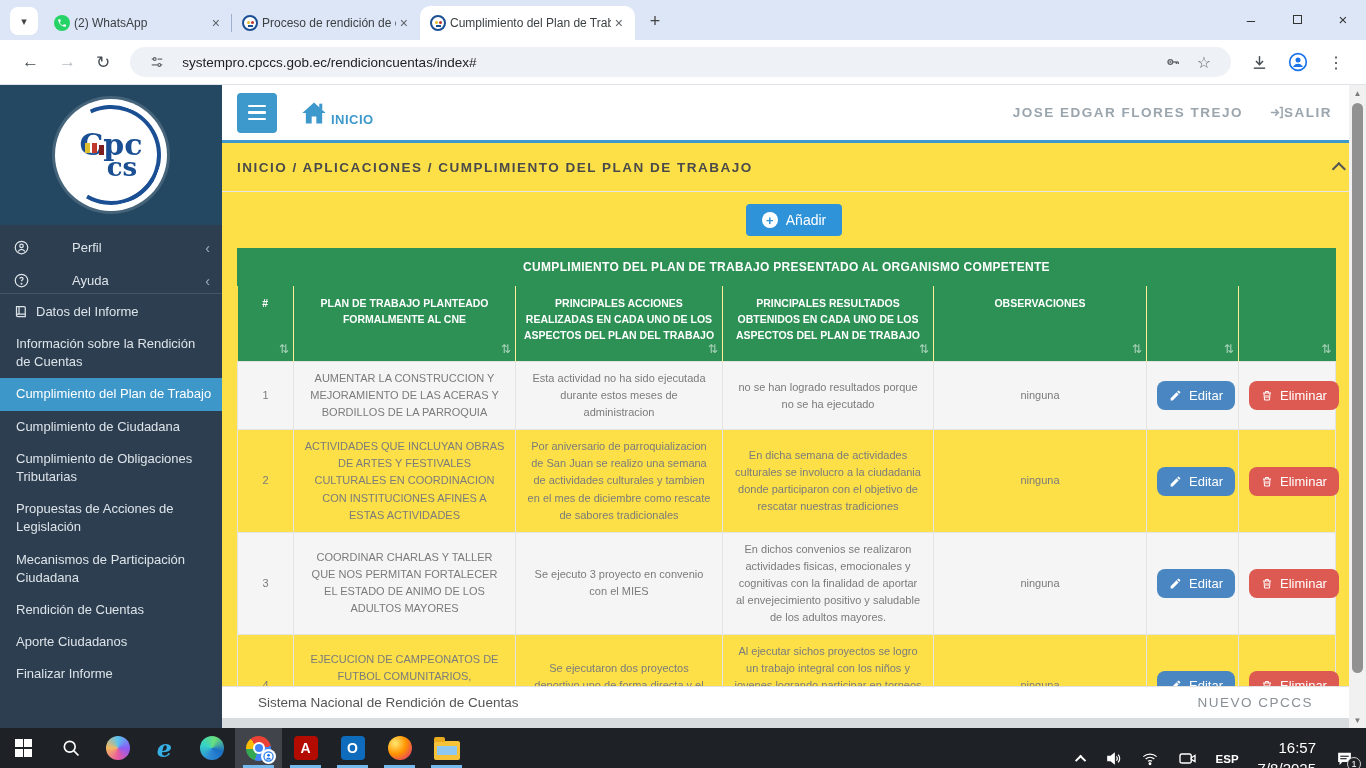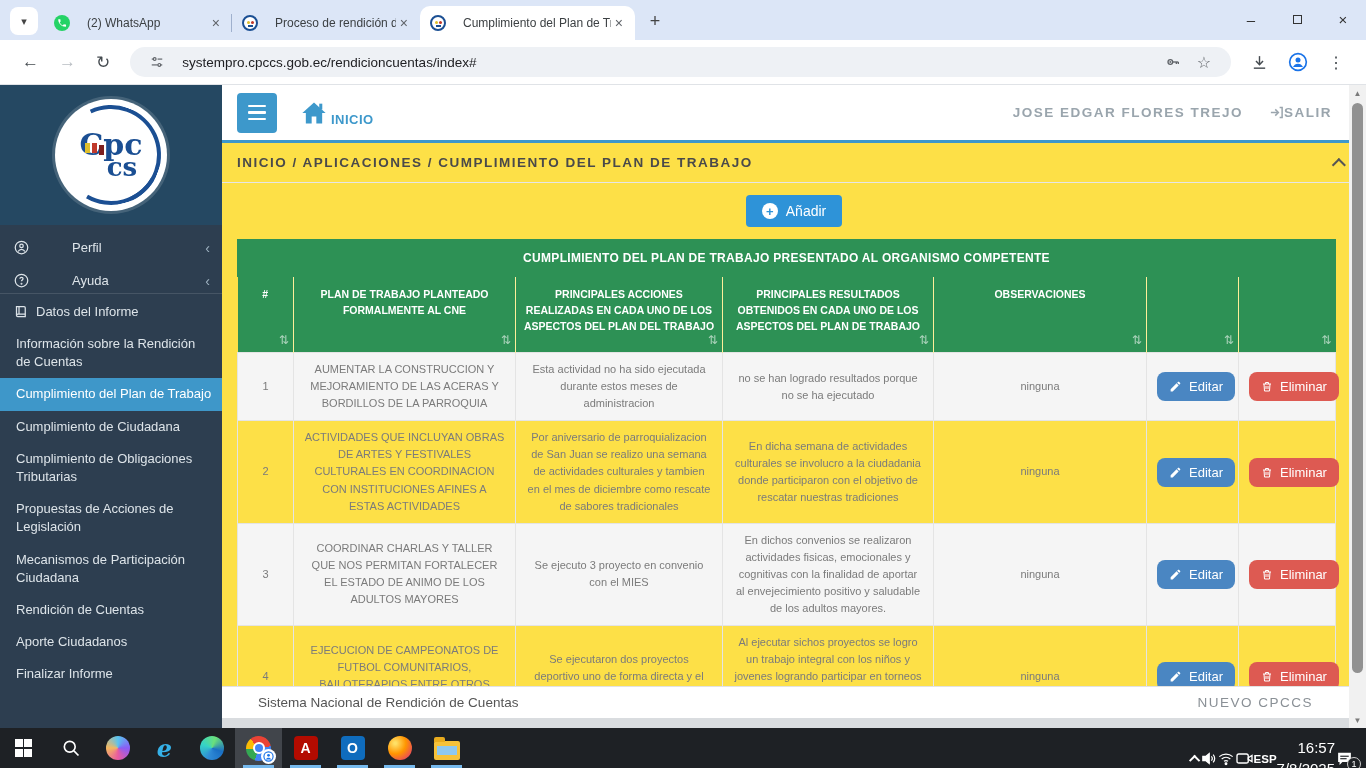--- a/index.html
+++ b/index.html
@@ -6,21 +6,21 @@
   html,body { width:1366px; height:768px; overflow:hidden; }
   body { font-family:"Liberation Sans", sans-serif; }
   .screen { position:relative; width:1366px; height:768px; background:#fff; overflow:hidden; }
 
   
   .tabbar { position:absolute; top:0; left:0; width:1366px; height:40px; background:#dce6f7; display:flex; align-items:flex-end; }
   .tabsearch { width:28px; height:28px; margin:0 6px 5px 10px; background:#fff; border-radius:8px; display:flex; align-items:center; justify-content:center; color:#444; font-size:11px; }
   .tab { display:flex; align-items:center; height:34px; width:188px; padding:0 8px 0 10px; color:#222; font-size:12px; position:relative; }
   .tab .sep { position:absolute; right:0; top:8px; height:18px; width:1px; background:#9fb0cd; }
   .tab.active { background:#fff; border-radius:10px 10px 0 0; width:215px; }
-  .tab-title { flex:1; white-space:nowrap; overflow:hidden; margin-left:17px; color:#3c4043; }
+  .tab-title { flex:1; white-space:nowrap; overflow:hidden; margin-left:4px; color:#3c4043; }
   .tab-close { color:#5f6368; font-size:14px; padding:0 4px; }
   .fav { width:16px; height:16px; flex:0 0 16px; border-radius:50%; position:relative; }
   .fav-wa { background:#25d366; display:flex; align-items:center; justify-content:center; }
   .fav-cp { background:#fff; border:2px solid #1b4f93; }
   .fav-cp::before { content:""; position:absolute; left:3px; top:4px; width:3px; height:3px; background:#e0bf2c; border-radius:50%; box-shadow:4px 0 0 #c0392b; }
   .fav-cp::after { content:""; position:absolute; left:4px; bottom:2px; width:5px; height:2px; background:#1b4f93; }
   .newtab { width:28px; height:28px; margin:0 0 5px 6px; display:flex; align-items:center; justify-content:center; font-size:18px; color:#444; }
   .wincontrols { position:absolute; right:0; top:0; height:38px; display:flex; }
   .winbtn { width:46px; height:38px; display:flex; align-items:center; justify-content:center; color:#333; font-size:15px; }
   .restore-glyph { width:9px; height:9px; border:1px solid #333; position:relative; background:#dce6f7; }
@@ -56,21 +56,21 @@
 
   .main { position:absolute; left:222px; top:0; width:1144px; height:643px; background:#fde047; }
   .appbar { height:55px; display:flex; align-items:center; padding:0 34px 0 15px; background:#fff; }
   .hamburger { width:40px; height:40px; background:#3d98cb; border-radius:4px; display:flex; flex-direction:column; align-items:center; justify-content:center; gap:4px; }
   .hamburger span { display:block; width:18px; height:2.5px; background:#fff; border-radius:1px; }
   .home-wrap { display:flex; align-items:flex-end; margin-left:22px; color:#3d98cb; }
   .home-label { font-size:13px; font-weight:bold; letter-spacing:.5px; margin-left:2px; }
   .appbar-right { margin-left:auto; display:flex; align-items:center; color:#9aa5ad; font-weight:bold; letter-spacing:1.5px; font-size:13.5px; }
   .salir { display:flex; align-items:center; margin-left:26px; }
   .blueline { height:3px; background:#3d98cb; }
-  .crumbbar { height:40px; display:flex; align-items:center; padding:0 20px 0 15px; border-bottom:1px solid #e6e6e6; }
+  .crumbbar { height:49px; display:flex; align-items:center; padding:0 20px 0 15px; border-bottom:1px solid #e6e6e6; }
   .crumb-text { font-size:13.5px; font-weight:bold; color:#4a4a4a; letter-spacing:1.5px; }
   .crumb-collapse { margin-left:auto; width:10px; height:10px; border-left:2px solid #555; border-top:2px solid #555; transform:rotate(45deg) translateY(3px); }
 
   .add-row { height:56px; display:flex; align-items:center; justify-content:center; }
   .btn-add { display:inline-flex; align-items:center; gap:8px; background:#2e93d8; color:#fff; border:none; border-radius:4px; padding:8px 16px; font-size:14px; font-family:inherit; }
   .plus-circle { width:16px; height:16px; border-radius:50%; background:#fff; color:#2e93d8; display:flex; align-items:center; justify-content:center; font-size:13px; font-weight:bold; line-height:1; }
 
   table.ptable { border-collapse:collapse; table-layout:fixed; width:1098px; margin-left:15px; }
   .ptable caption { background:#2d9155; color:#fff; font-weight:bold; font-size:12px; letter-spacing:.3px; padding:12px 20px; caption-side:top; }
   .ptable thead th { background:#2d9155; color:#fff; font-size:10.5px; font-weight:bold; text-align:center; vertical-align:top; padding:10px 6px 18px; border-left:1px solid rgba(255,255,255,.45); position:relative; line-height:1.5; }
@@ -107,21 +107,21 @@
   .chrome-ico { position:relative; width:25px; height:25px; border-radius:50%; background:conic-gradient(from -40deg,#ea4335 0 33%,#4285f4 33% 66%,#34a853 66% 85%,#fbbc05 85% 100%); }
   .chrome-ico::before { content:""; position:absolute; inset:6.5px; background:#fff; border-radius:50%; }
   .chrome-ico::after { content:""; position:absolute; inset:8.5px; background:#4285f4; border-radius:50%; }
   .chrome-badge { position:absolute; right:-5px; bottom:-3px; width:15px; height:15px; background:#fff; border-radius:50%; display:flex; align-items:center; justify-content:center; }
   .acrobat { width:24px; height:24px; border-radius:4px; background:#b30b00; color:#fff; display:flex; align-items:center; justify-content:center; font-weight:bold; font-size:14px; }
   .outlook { width:24px; height:24px; border-radius:4px; background:#0f6cbd; color:#fff; display:flex; align-items:center; justify-content:center; font-weight:bold; font-size:14px; }
   .firefox { background:radial-gradient(circle at 30% 30%,#ffe066 5%,#ff9500 45%,#e3386f 90%); }
   .folder { position:relative; width:26px; height:19px; background:#f6c23a; border-radius:2px; margin-top:4px; }
   .folder::before { content:""; position:absolute; top:-4px; left:0; width:11px; height:5px; background:#e8ab1e; border-radius:2px 2px 0 0; }
   .folder::after { content:""; position:absolute; left:3px; top:5px; right:3px; height:9px; background:#8ec8f0; }
-  .tray { margin-left:auto; display:flex; align-items:center; gap:0; padding-right:12px;margin-top:21px; }
+  .tray { margin-left:auto; display:flex; align-items:center; gap:19px; padding-right:12px;margin-top:21px; }
   .tray-chevron { width:8px; height:8px; border-left:2px solid #fff; border-top:2px solid #fff; transform:rotate(45deg) translateY(2px); }
   .tray-lang { font-size:11.5px; font-weight:bold; }
   .tray-clock { font-size:15px; text-align:right; line-height:1.35; }
   .tray-note { position:relative; display:flex; }
   .note-badge { position:absolute; right:-7px; bottom:-4px; width:14px; height:14px; border:1.5px solid #cfcfcf; border-radius:50%; color:#fff; font-size:9px; display:flex; align-items:center; justify-content:center; background:#1e2125; }
   svg { display:block; }
 </style>
 </head>
 <body>
 

